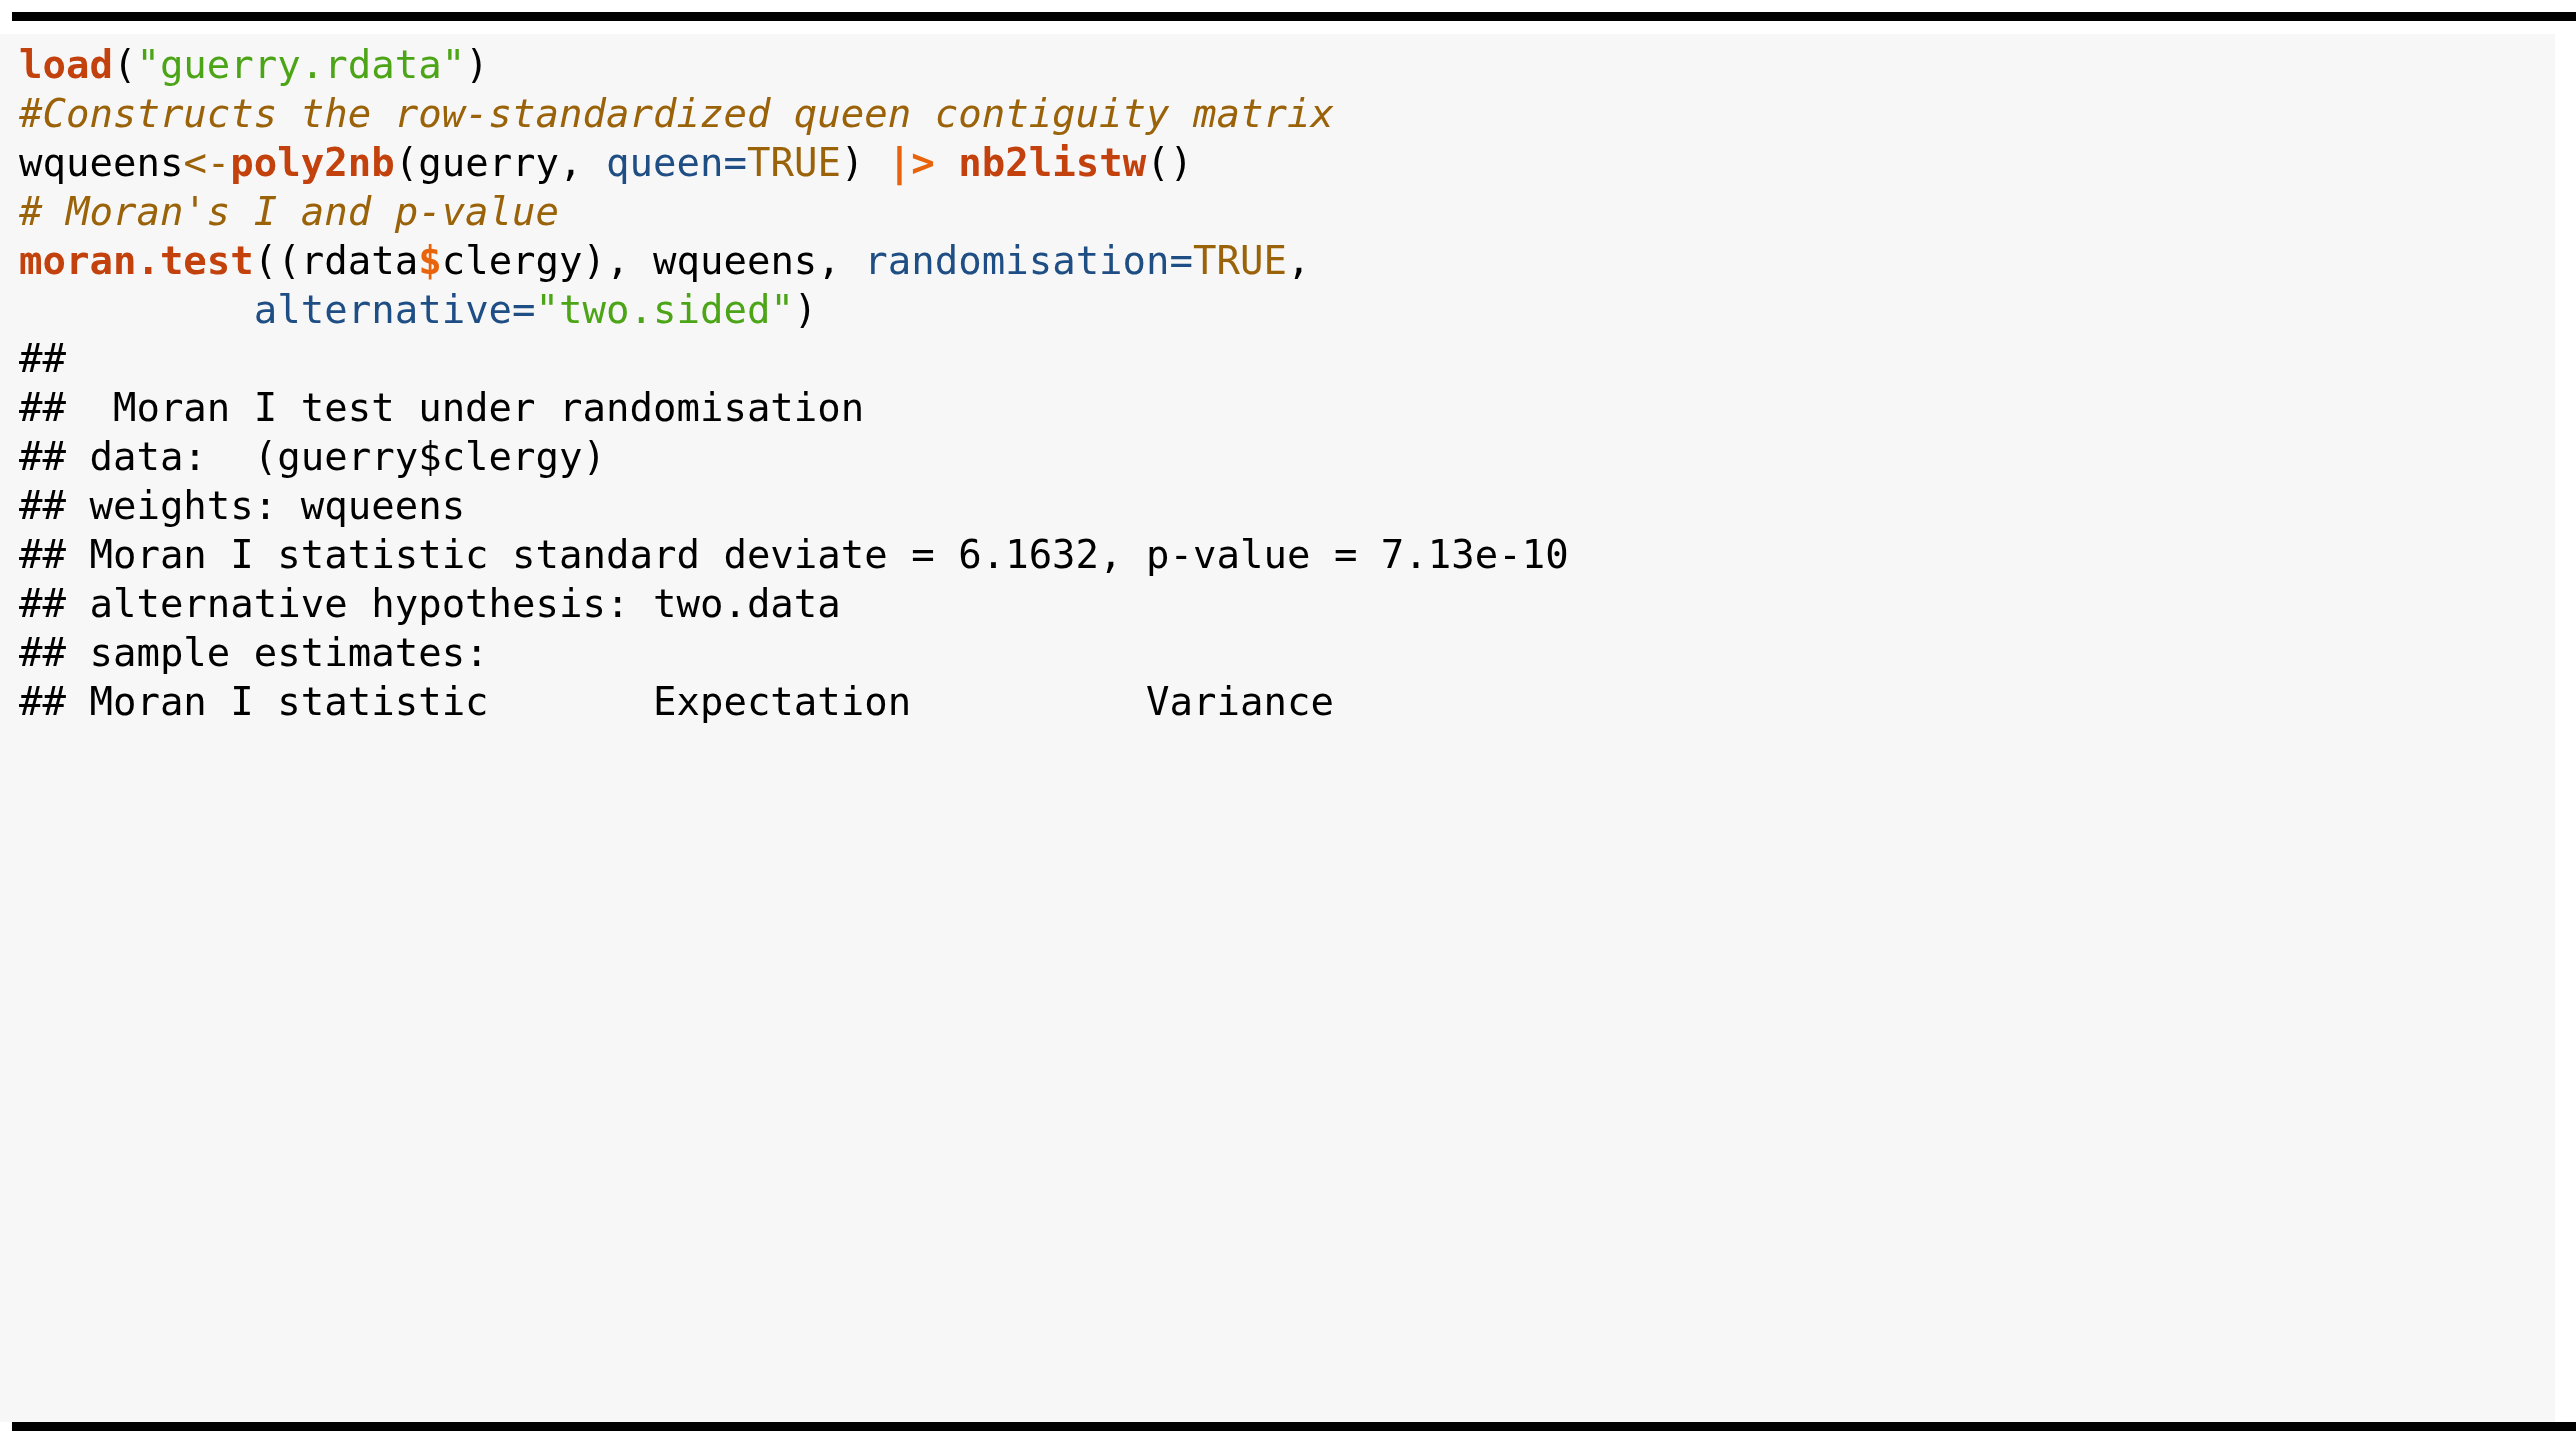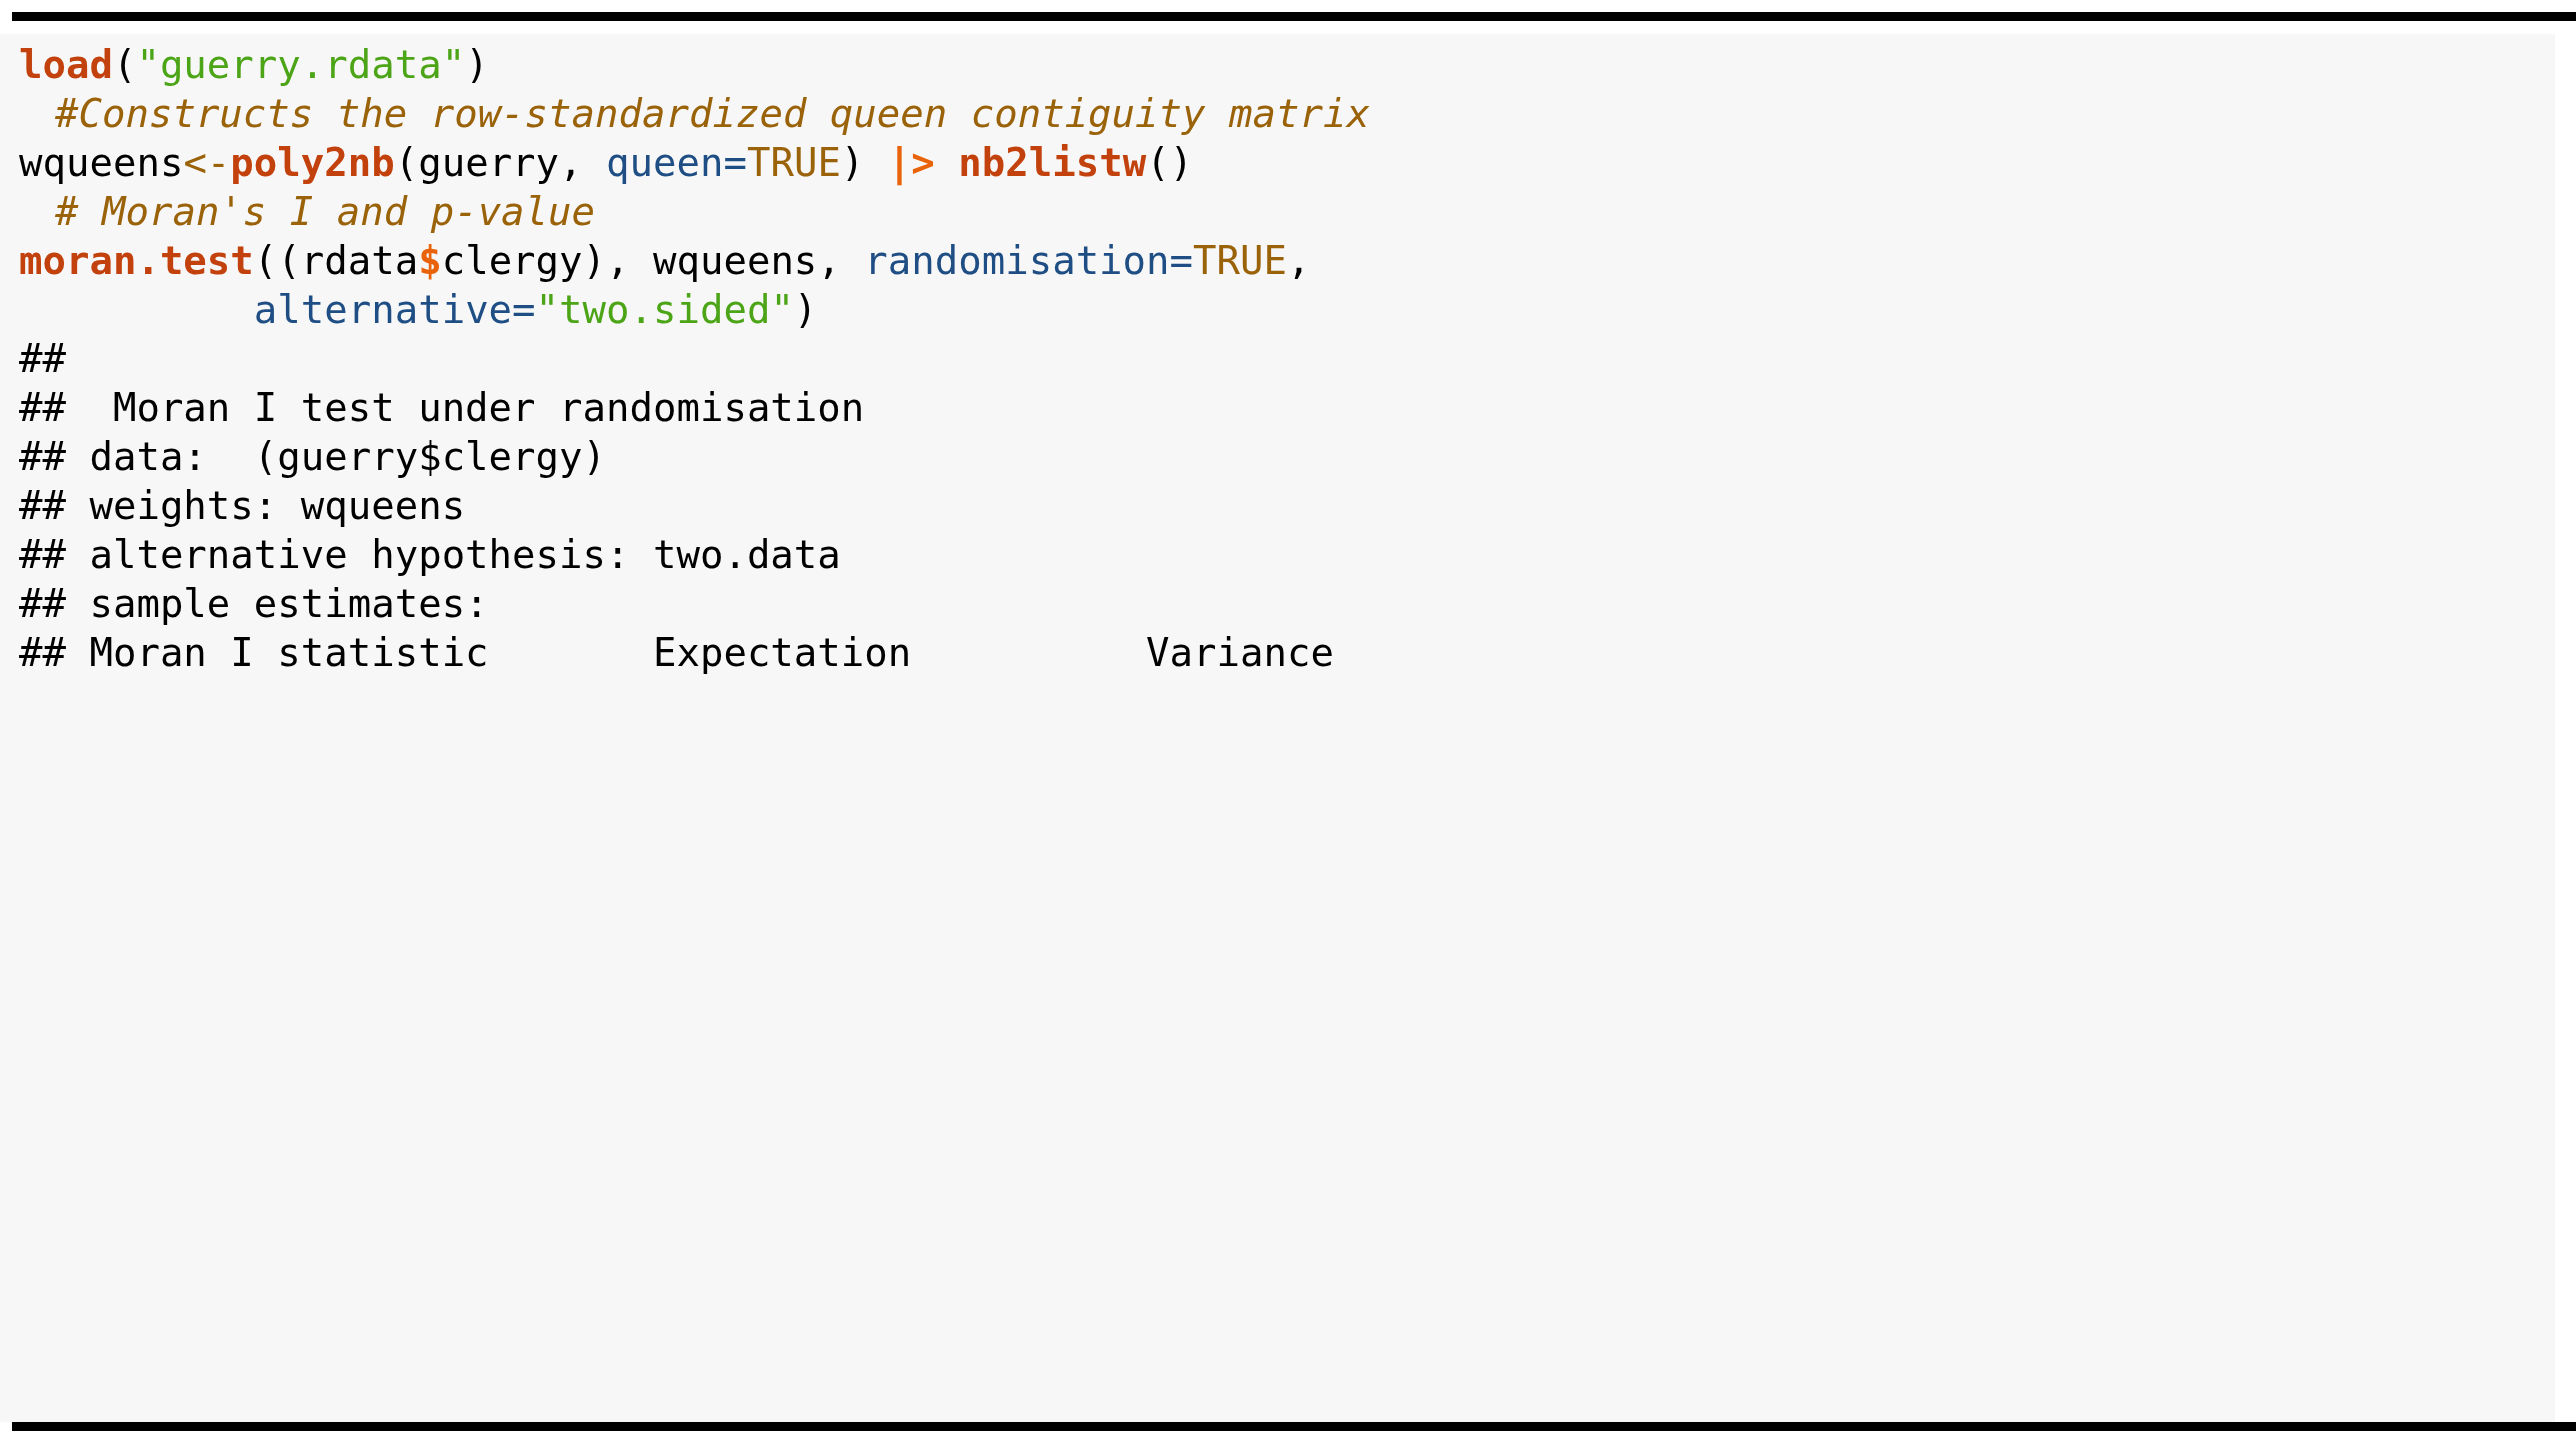--- a/index.html
+++ b/index.html
@@ -54,21 +54,21 @@
     line-height: 49px;
     font-size: 39px;
     white-space: pre;
     color: #000000;
     letter-spacing: 0px;
   }
 
   
   .tok-fn       { color: #c2410c; font-weight: bold; }   
   .tok-str      { color: #4ca417; }                      
-  .tok-cmt      { color: #9a6209; font-style: italic; margin-left: 36px; }  
+  .tok-cmt      { color: #9a6209; font-style: italic; }  
   .tok-arg      { color: #1f4e85; }                      
   .tok-const    { color: #9a6209; }                      
   .tok-op       { color: #9a6209; }                      
   .tok-pipe     { color: #e8630a; font-weight: bold; }   
   .tok-dollar   { color: #e8630a; font-weight: bold; }   
   .tok-plain    { color: #000000; }
   .tok-out      { color: #000000; }                      
 </style>
 </head>
 <body>
@@ -89,19 +89,20 @@
     <div class="code-line"><span class="tok-cmt"># Moran's I and p-value</span></div>
 
     <div class="code-line"><span class="tok-fn">moran.test</span><span class="tok-plain">((rdata</span><span class="tok-dollar">$</span><span class="tok-plain">clergy), wqueens, </span><span class="tok-arg">randomisation</span><span class="tok-arg">=</span><span class="tok-const">TRUE</span><span class="tok-plain">,</span></div>
 
     <div class="code-line"><span class="tok-plain">          </span><span class="tok-arg">alternative</span><span class="tok-arg">=</span><span class="tok-str">"two.sided"</span><span class="tok-plain">)</span></div>
 
     <div class="code-line tok-out">##</div>
     <div class="code-line tok-out">##  Moran I test under randomisation</div>
     <div class="code-line tok-out">## data:  (guerry$clergy)</div>
     <div class="code-line tok-out">## weights: wqueens</div>
+    <div class="code-line tok-out">## Moran I statistic standard deviate = 6.1632, p-value = 7.13e-10</div>
     <div class="code-line tok-out">## alternative hypothesis: two.data</div>
     <div class="code-line tok-out">## sample estimates:</div>
     <div class="code-line tok-out">## Moran I statistic       Expectation          Variance</div>
 
   </div>
 </div>
 
 
 </body></html>

